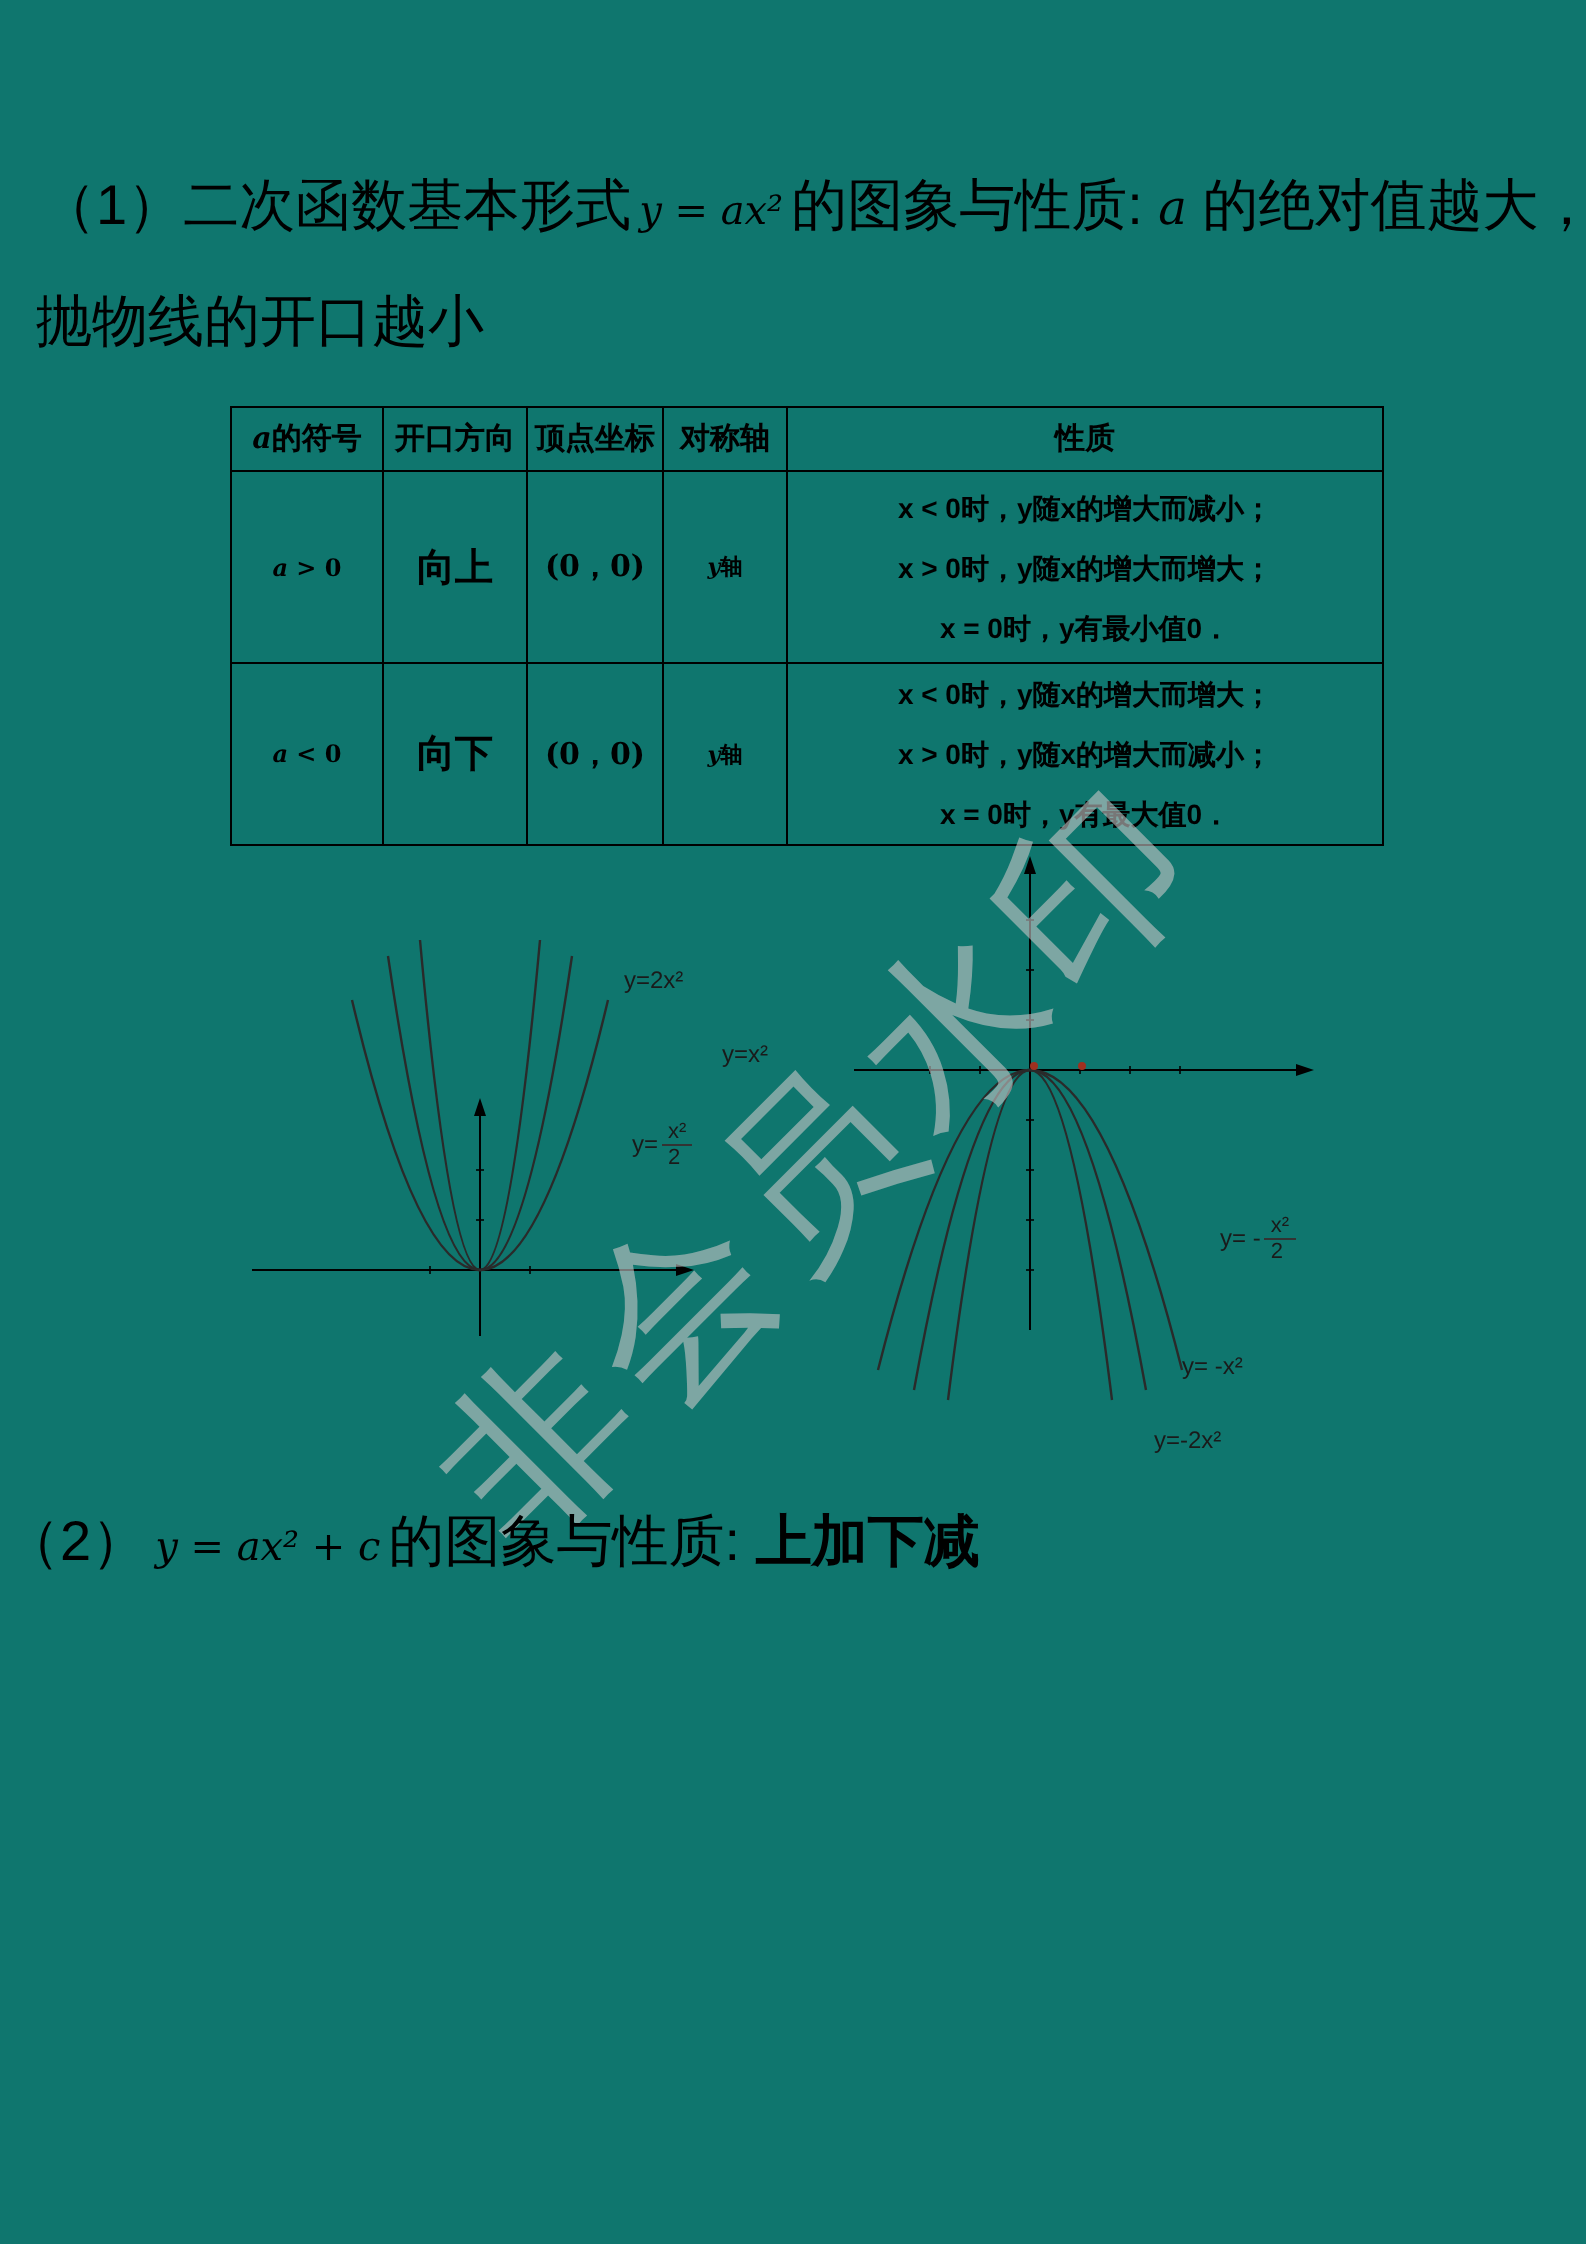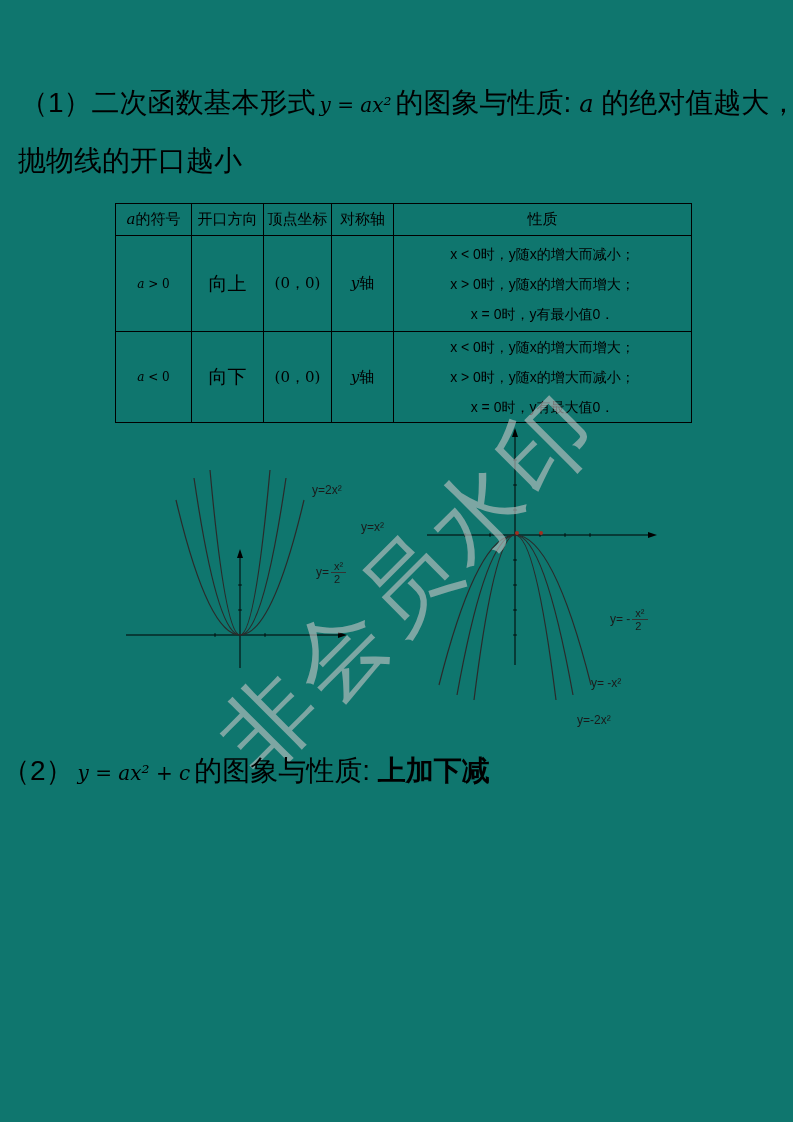--- a/index.html
+++ b/index.html
@@ -32,30 +32,30 @@
     position: absolute;
     left: 115px; top: 203px;
     border-collapse: collapse;
     table-layout: fixed;
     width: 576px;
   }
   .doc-table th, .doc-table td {
     border: 1px solid #000;
     text-align: center;
     vertical-align: middle;
-    font-weight: normal;
+    font-weight: bold;
     overflow: hidden;
   }
   .doc-table th { font-size: 15px; height: 32px; }
   .row1 td { height: 96px; text-align: center; }
   .row2 td { height: 90px; }
   .cell-sign { font-family: "DejaVu Serif", serif; font-size: 12px; }
   .cell-dir  { font-size: 19px; }
   .cell-vertex { font-family: "DejaVu Serif", serif; font-size: 15px; }
-  .cell-axis { font-size: 15px; }
+  .cell-axis { font-size: 11px; }
   .props { font-size: 14px; }
   .props div { line-height: 30px; white-space: nowrap; }
 
   
   .graph { position: absolute; }
   .graph-left  { left: 120px; top: 440px; }
   .graph-right { left: 415px; top: 422px; }
   .curve { fill: none; stroke: #2a2a2a; stroke-width: 1.2; }
   .axis  { stroke: #000; stroke-width: 1; }
   .tick  { stroke: #000; stroke-width: 0.8; }

